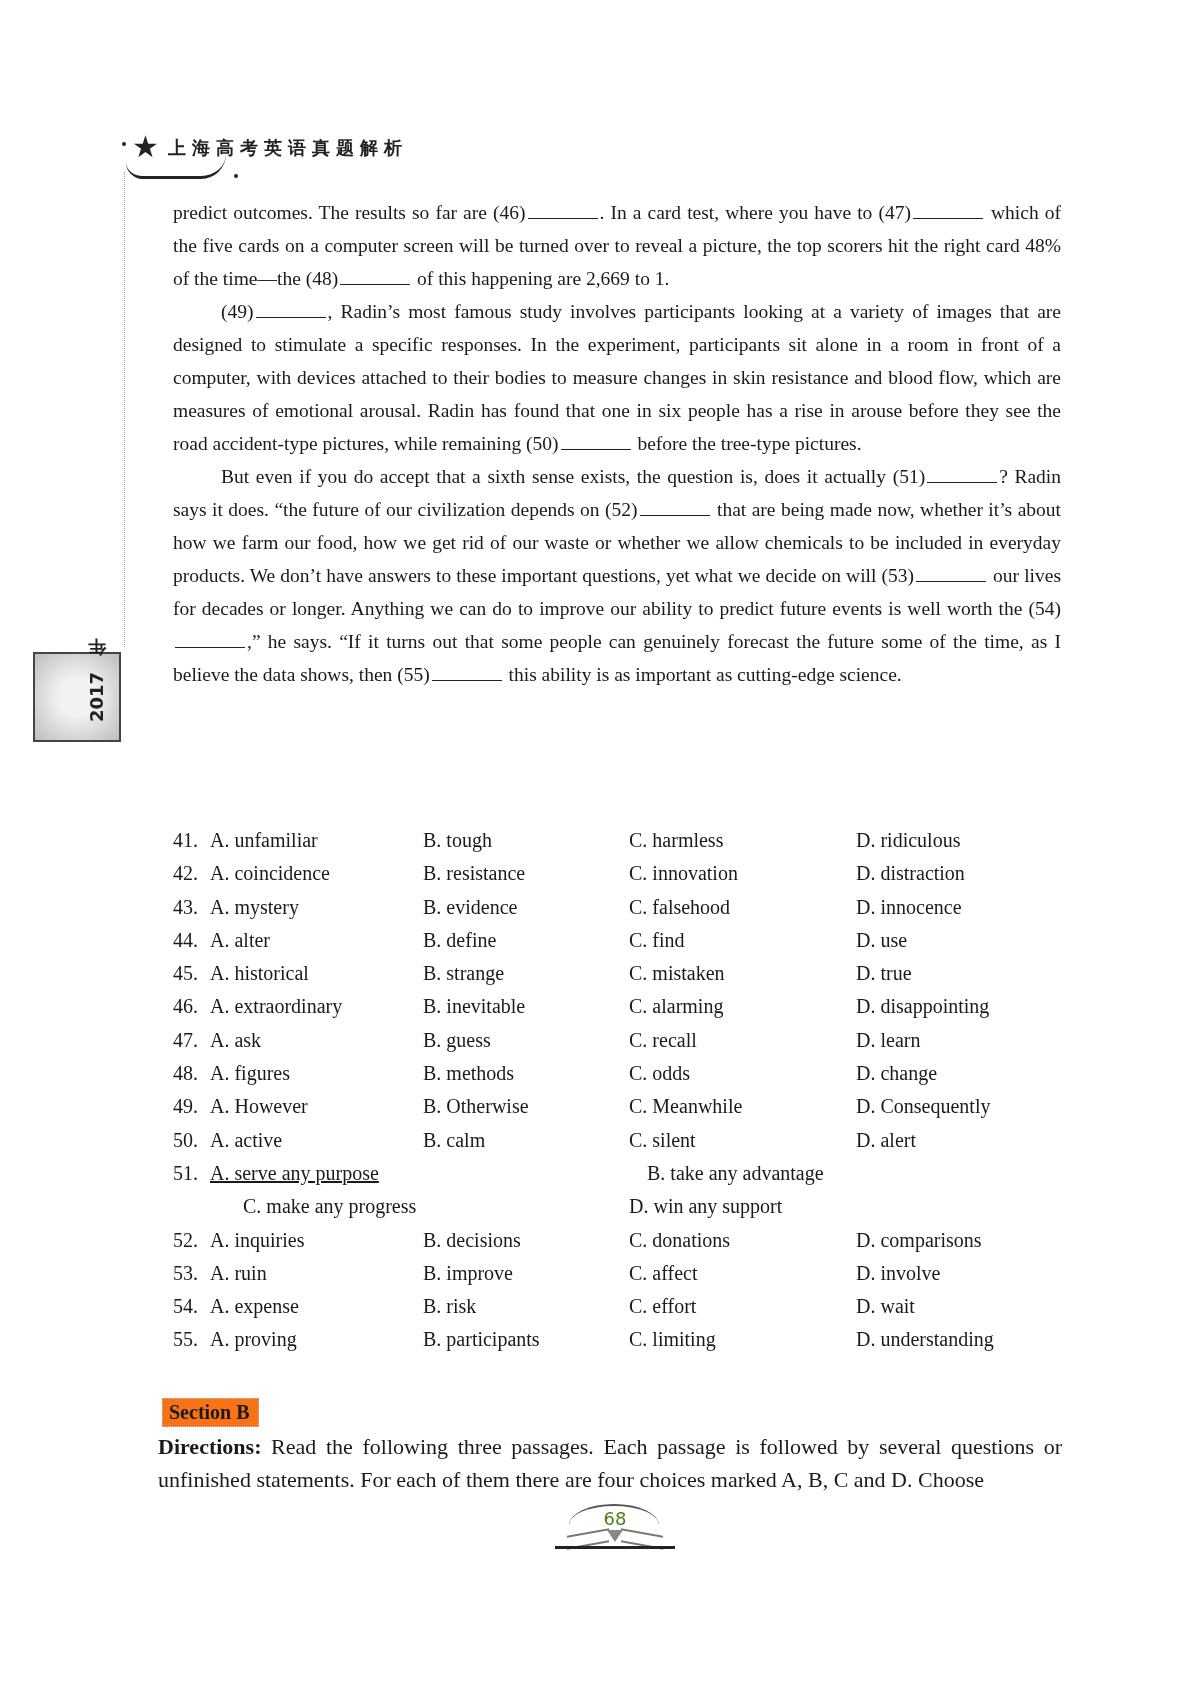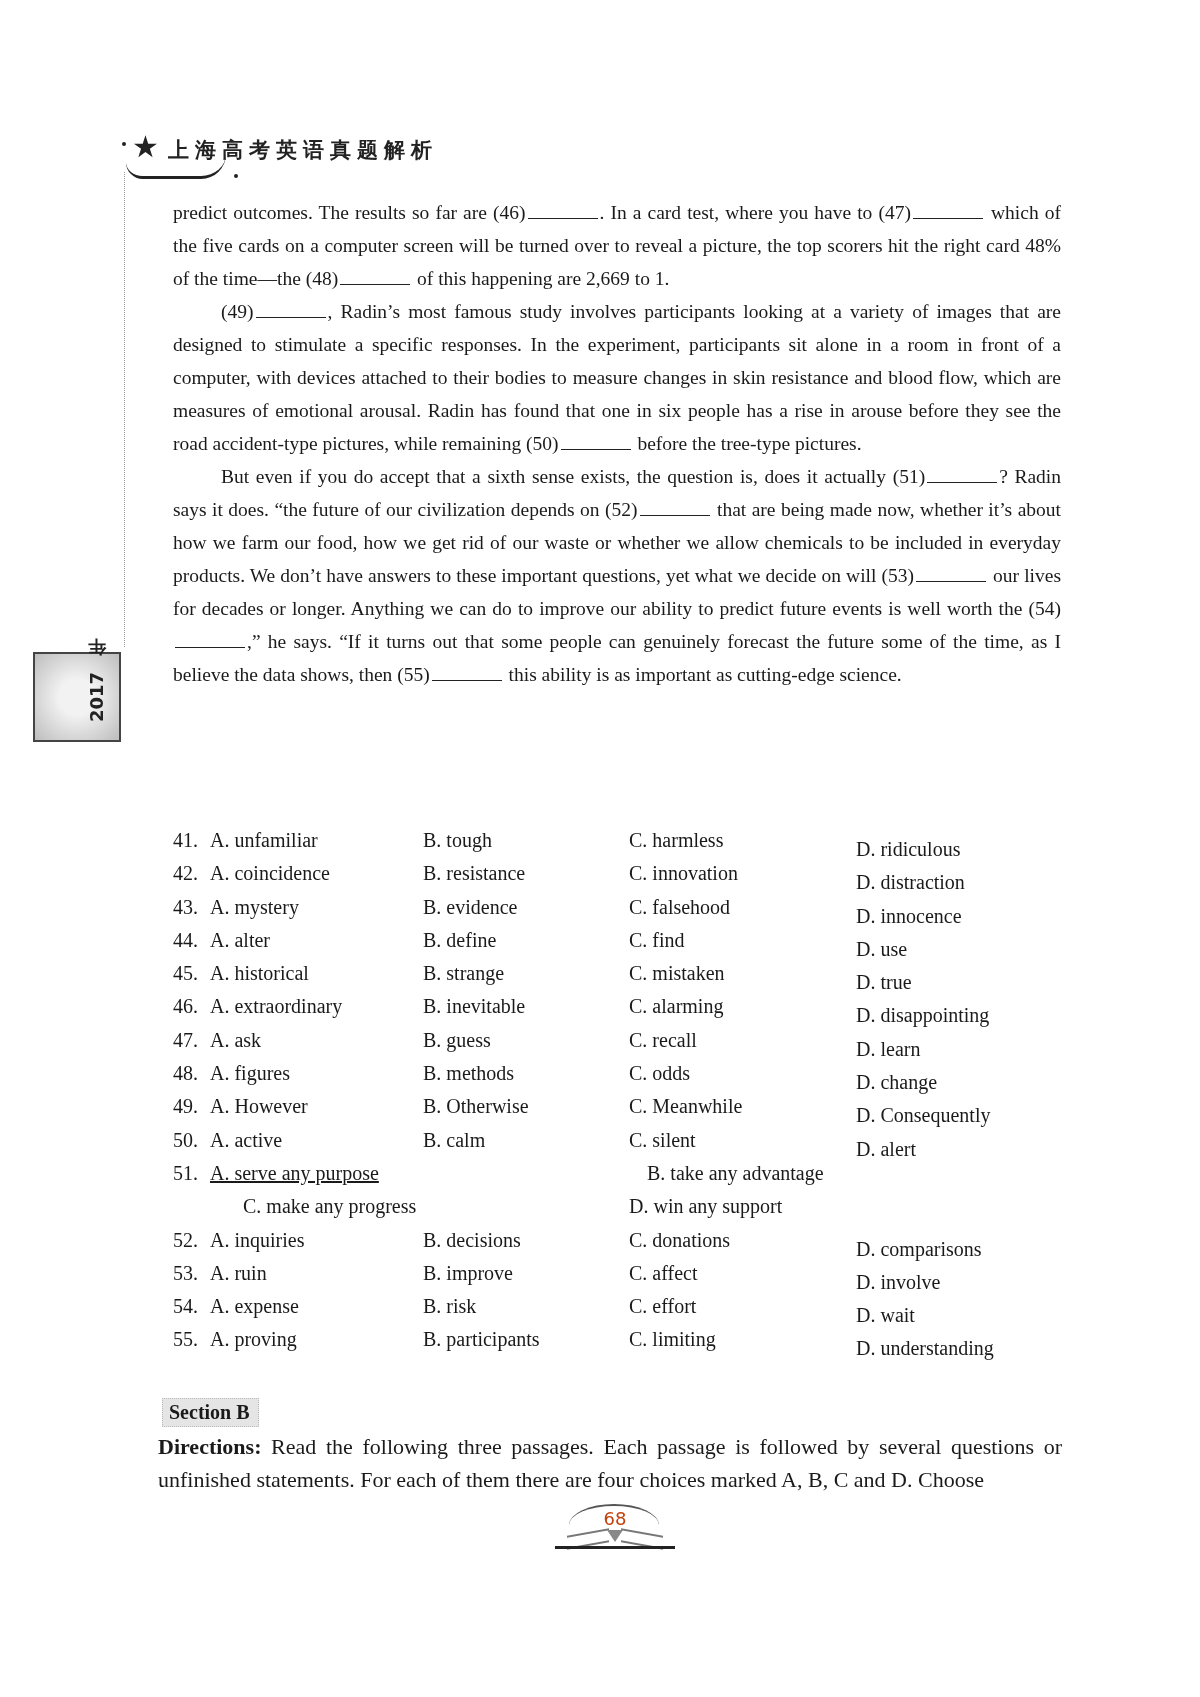--- a/index.html
+++ b/index.html
@@ -15,21 +15,21 @@
     position: absolute; left: 14px; top: 4px; font-size: 30px; line-height: 30px; color: #222;
   }
   .header .dot1 { position: absolute; left: 4px; top: 14px; width: 4px; height: 4px; background:#222; border-radius:50%; }
   .header .swoosh {
     position: absolute; left: 8px; top: 26px; width: 100px; height: 22px;
     border-bottom: 3px solid #222; border-radius: 0 0 60px 40px;
   }
   .header .dot2 { position: absolute; left: 116px; top: 46px; width: 4px; height: 4px; background:#222; border-radius:50%; }
   .header .title {
     position: absolute; left: 50px; top: 8px; font-family: "DejaVu Sans", sans-serif;
-    font-size: 21px; font-weight: bold; letter-spacing: 6px; color: #222;
+    font-size: 18px; font-weight: bold; letter-spacing: 6px; color: #222;
   }
   .margin-line {
     position: absolute; left: 124px; top: 172px; width: 0; height: 475px;
     border-left: 1px dotted #999;
   }
   .year-tab {
     position: absolute; left: 33px; top: 652px; width: 88px; height: 90px;
     background: radial-gradient(ellipse at center, #f2f2f2 30%, #bdbdbd 100%);
     border: 2px solid #444; box-sizing: border-box;
   }
@@ -52,45 +52,45 @@
   .options {
     position: absolute; left: 163px; top: 824px; width: 900px;
     font-size: 20px;
   }
   .opt-row { position: relative; height: 33.3px; line-height: 33px; }
   .opt-row span { position: absolute; white-space: nowrap; }
   .c-num { left: 10px; }
   .c-a { left: 47px; }
   .c-b { left: 260px; }
   .c-c { left: 466px; }
-  .c-d { left: 693px; margin-top: 9px; }
+  .c-d { left: 693px; }
   .c-a-wide { left: 47px; text-decoration: underline; }
   .c-b-wide { left: 484px; }
   .c-c-wide { left: 47px; }
   .c-d-wide { left: 466px; }
   .section-b {
     position: absolute; left: 162px; top: 1398px; padding: 2px 8px 2px 6px;
-    border: 1px dotted #bbb; background: #e5e5e5;
+    border: 1px dotted #bbb; background: #f97316;
     font-weight: bold; font-size: 20px;
   }
   .directions {
     position: absolute; left: 158px; top: 1430px; width: 904px;
     font-size: 22px; line-height: 33px; text-align: justify;
   }
   .directions b { font-weight: bold; }
   .page-num-wrap {
     position: absolute; left: 555px; top: 1502px; width: 120px; height: 50px;
   }
   .page-num-wrap .arc {
     position: absolute; left: 14px; top: 2px; width: 90px; height: 40px;
     border-top: 2px solid #555; border-radius: 50% 50% 0 0;
   }
   .page-num-wrap .num {
     position: absolute; left: 0; width: 120px; top: 6px; text-align: center;
-    font-family: "DejaVu Sans", sans-serif; font-size: 18px; color: #c2410c;
+    font-family: "DejaVu Sans", sans-serif; font-size: 18px; color: #4d7c0f;
   }
   .page-num-wrap .pages-l {
     position: absolute; left: 12px; top: 30px; width: 42px; height: 10px;
     border-top: 2px solid #777; border-bottom: 2px solid #777; transform: skewY(-10deg);
   }
   .page-num-wrap .pages-r {
     position: absolute; right: 12px; top: 30px; width: 42px; height: 10px;
     border-top: 2px solid #777; border-bottom: 2px solid #777; transform: skewY(10deg);
   }
   .page-num-wrap .spine {

